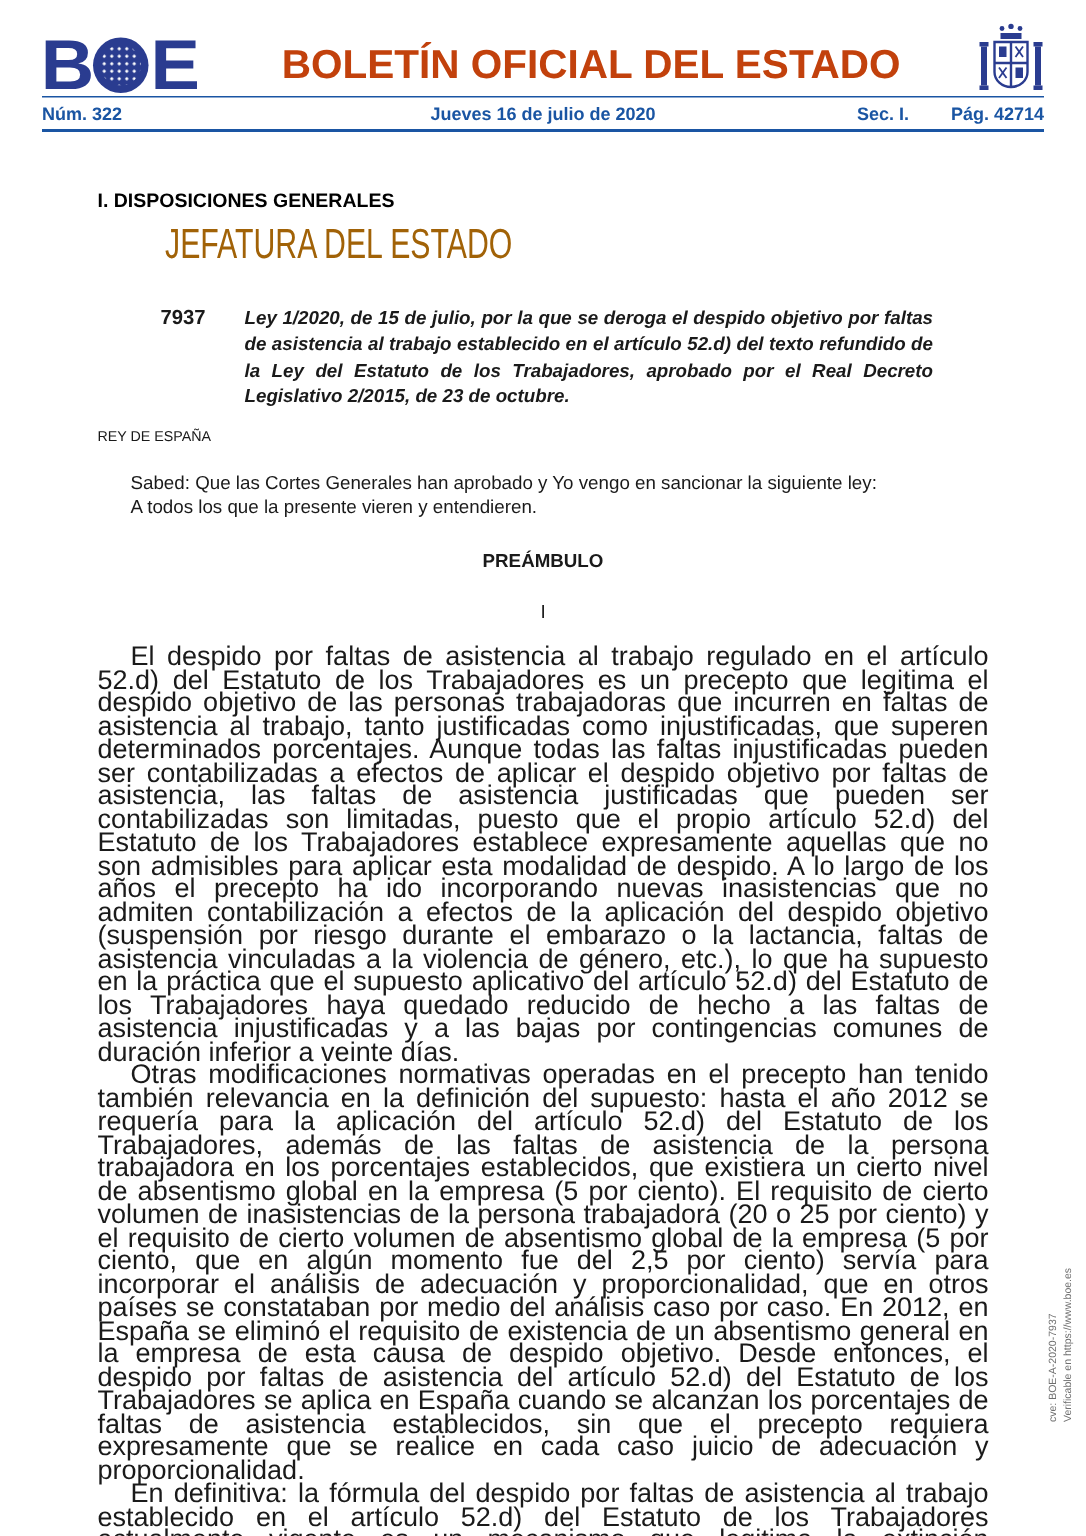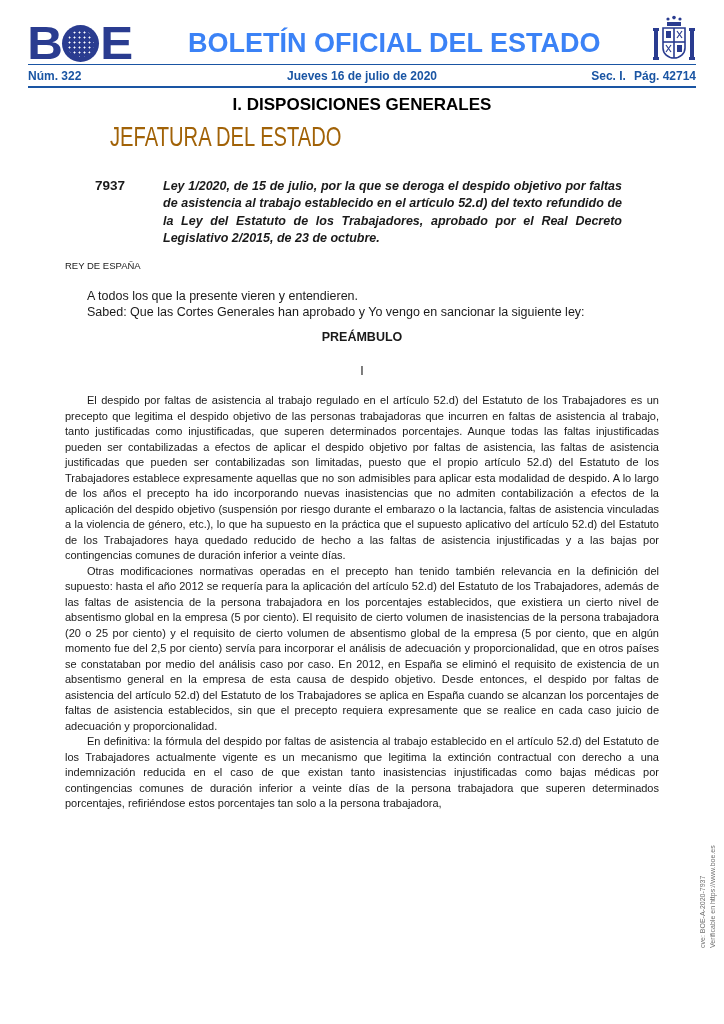--- a/index.html
+++ b/index.html
@@ -52,21 +52,21 @@
     position: absolute;
     left: 5px; top: 5px; right: 5px; bottom: 5px;
     border-radius: 50%;
     background-image: radial-gradient(#ffffff 0.9px, transparent 1.1px);
     background-size: 5px 5px;
   }
 
   .header-title {
     font-size: 27px;
     font-weight: bold;
-    color: #3b82f6;
+    color: #c2410c;
     white-space: nowrap;
     letter-spacing: 0;
     margin-left: 6px;
   }
 
   .coat-of-arms { width: 44px; height: 56px; flex: 0 0 auto; }
 
   .rule-thin  { border-top: 1px solid #1a55a3; margin-top: 4px; }
   .rule-thick { border-top: 2px solid #1a55a3; }
 
@@ -75,29 +75,28 @@
     grid-template-columns: 1fr auto 1fr;
     align-items: center;
     height: 21px;
     font-size: 12px;
     font-weight: bold;
     color: #1a55a3;
   }
   .meta-left  { text-align: left; }
   .meta-center{ text-align: center; }
   .meta-right { text-align: right; }
-  .meta-right .sec { margin-right: 8px; }
+  .meta-right .sec { margin-right: 28px; }
 
   
   .doc { margin: 0 65px; }
 
   .section-heading {
-    margin-top: 7px;
-    text-align: center;
-    font-size: 17px;
+    margin-top: 38px;
+    font-size: 13px;
     font-weight: bold;
     color: #000;
   }
 
   .department-heading {
     margin-top: 6px;
     font-size: 28px;
     font-weight: 400;
     color: #a16207;
   }
@@ -108,21 +107,21 @@
   }
 
   .law-item {
     position: relative;
     margin-top: 25px;
     padding-left: 98px;
     padding-right: 37px;
   }
   .law-item-number {
     position: absolute;
-    left: 30px; top: 0;
+    left: 42px; top: 0;
     font-size: 13.5px;
     font-weight: bold;
   }
   .law-item-title {
     font-size: 12.5px;
     font-weight: bold;
     font-style: italic;
     line-height: 17.3px;
     text-align: justify;
   }
@@ -140,35 +139,35 @@
 
   .salutation { margin-top: 17px; }
   .salutation p {
     margin: 0;
     font-size: 12.5px;
     line-height: 16px;
     text-indent: 22px;
   }
 
   .preamble-heading {
-    margin-top: 10px;
+    margin-top: 21px;
     text-align: center;
     font-size: 12.5px;
     font-weight: bold;
   }
   .preamble-part {
     margin-top: 20px;
     text-align: center;
     font-size: 12.5px;
   }
 
   .body-text { margin-top: 15px; }
   .body-text p {
     margin: 0;
-    font-size: 11px;
+    font-size: 18px;
     line-height: 15.5px;
     text-align: justify;
     text-indent: 22px;
   }
 
   
   .v-line {
     position: absolute;
     white-space: nowrap;
     transform: rotate(-90deg);
@@ -244,22 +243,22 @@
     </div>
 
     <div class="law-item">
       <span class="law-item-number">7937</span>
       <div class="law-item-title">Ley 1/2020, de 15 de julio, por la que se deroga el despido objetivo por faltas de asistencia al trabajo establecido en el artículo 52.d) del texto refundido de la Ley del Estatuto de los Trabajadores, aprobado por el Real Decreto Legislativo 2/2015, de 23 de octubre.</div>
     </div>
 
     <div class="king-subtitle">REY DE ESPAÑA</div>
 
     <div class="salutation">
+      <p>Sabed: Que las Cortes Generales han aprobado y Yo vengo en sancionar la siguiente ley:</p>
       <p>A todos los que la presente vieren y entendieren.</p>
-      <p>Sabed: Que las Cortes Generales han aprobado y Yo vengo en sancionar la siguiente ley:</p>
     </div>
 
     <div class="preamble-heading">PREÁMBULO</div>
     <div class="preamble-part">I</div>
 
     <div class="body-text">
       <p>El despido por faltas de asistencia al trabajo regulado en el artículo 52.d) del Estatuto de los Trabajadores es un precepto que legitima el despido objetivo de las personas trabajadoras que incurren en faltas de asistencia al trabajo, tanto justificadas como injustificadas, que superen determinados porcentajes. Aunque todas las faltas injustificadas pueden ser contabilizadas a efectos de aplicar el despido objetivo por faltas de asistencia, las faltas de asistencia justificadas que pueden ser contabilizadas son limitadas, puesto que el propio artículo 52.d) del Estatuto de los Trabajadores establece expresamente aquellas que no son admisibles para aplicar esta modalidad de despido. A lo largo de los años el precepto ha ido incorporando nuevas inasistencias que no admiten contabilización a efectos de la aplicación del despido objetivo (suspensión por riesgo durante el embarazo o la lactancia, faltas de asistencia vinculadas a la violencia de género, etc.), lo que ha supuesto en la práctica que el supuesto aplicativo del artículo 52.d) del Estatuto de los Trabajadores haya quedado reducido de hecho a las faltas de asistencia injustificadas y a las bajas por contingencias comunes de duración inferior a veinte días.</p>
       <p>Otras modificaciones normativas operadas en el precepto han tenido también relevancia en la definición del supuesto: hasta el año 2012 se requería para la aplicación del artículo 52.d) del Estatuto de los Trabajadores, además de las faltas de asistencia de la persona trabajadora en los porcentajes establecidos, que existiera un cierto nivel de absentismo global en la empresa (5 por ciento). El requisito de cierto volumen de inasistencias de la persona trabajadora (20 o 25 por ciento) y el requisito de cierto volumen de absentismo global de la empresa (5 por ciento, que en algún momento fue del 2,5 por ciento) servía para incorporar el análisis de adecuación y proporcionalidad, que en otros países se constataban por medio del análisis caso por caso. En 2012, en España se eliminó el requisito de existencia de un absentismo general en la empresa de esta causa de despido objetivo. Desde entonces, el despido por faltas de asistencia del artículo 52.d) del Estatuto de los Trabajadores se aplica en España cuando se alcanzan los porcentajes de faltas de asistencia establecidos, sin que el precepto requiera expresamente que se realice en cada caso juicio de adecuación y proporcionalidad.</p>
       <p>En definitiva: la fórmula del despido por faltas de asistencia al trabajo establecido en el artículo 52.d) del Estatuto de los Trabajadores actualmente vigente es un mecanismo que legitima la extinción contractual con derecho a una indemnización reducida en el caso de que existan tanto inasistencias injustificadas como bajas médicas por contingencias comunes de duración inferior a veinte días de la persona trabajadora que superen determinados porcentajes, refiriéndose estos porcentajes tan solo a la persona trabajadora,</p>
     </div>

